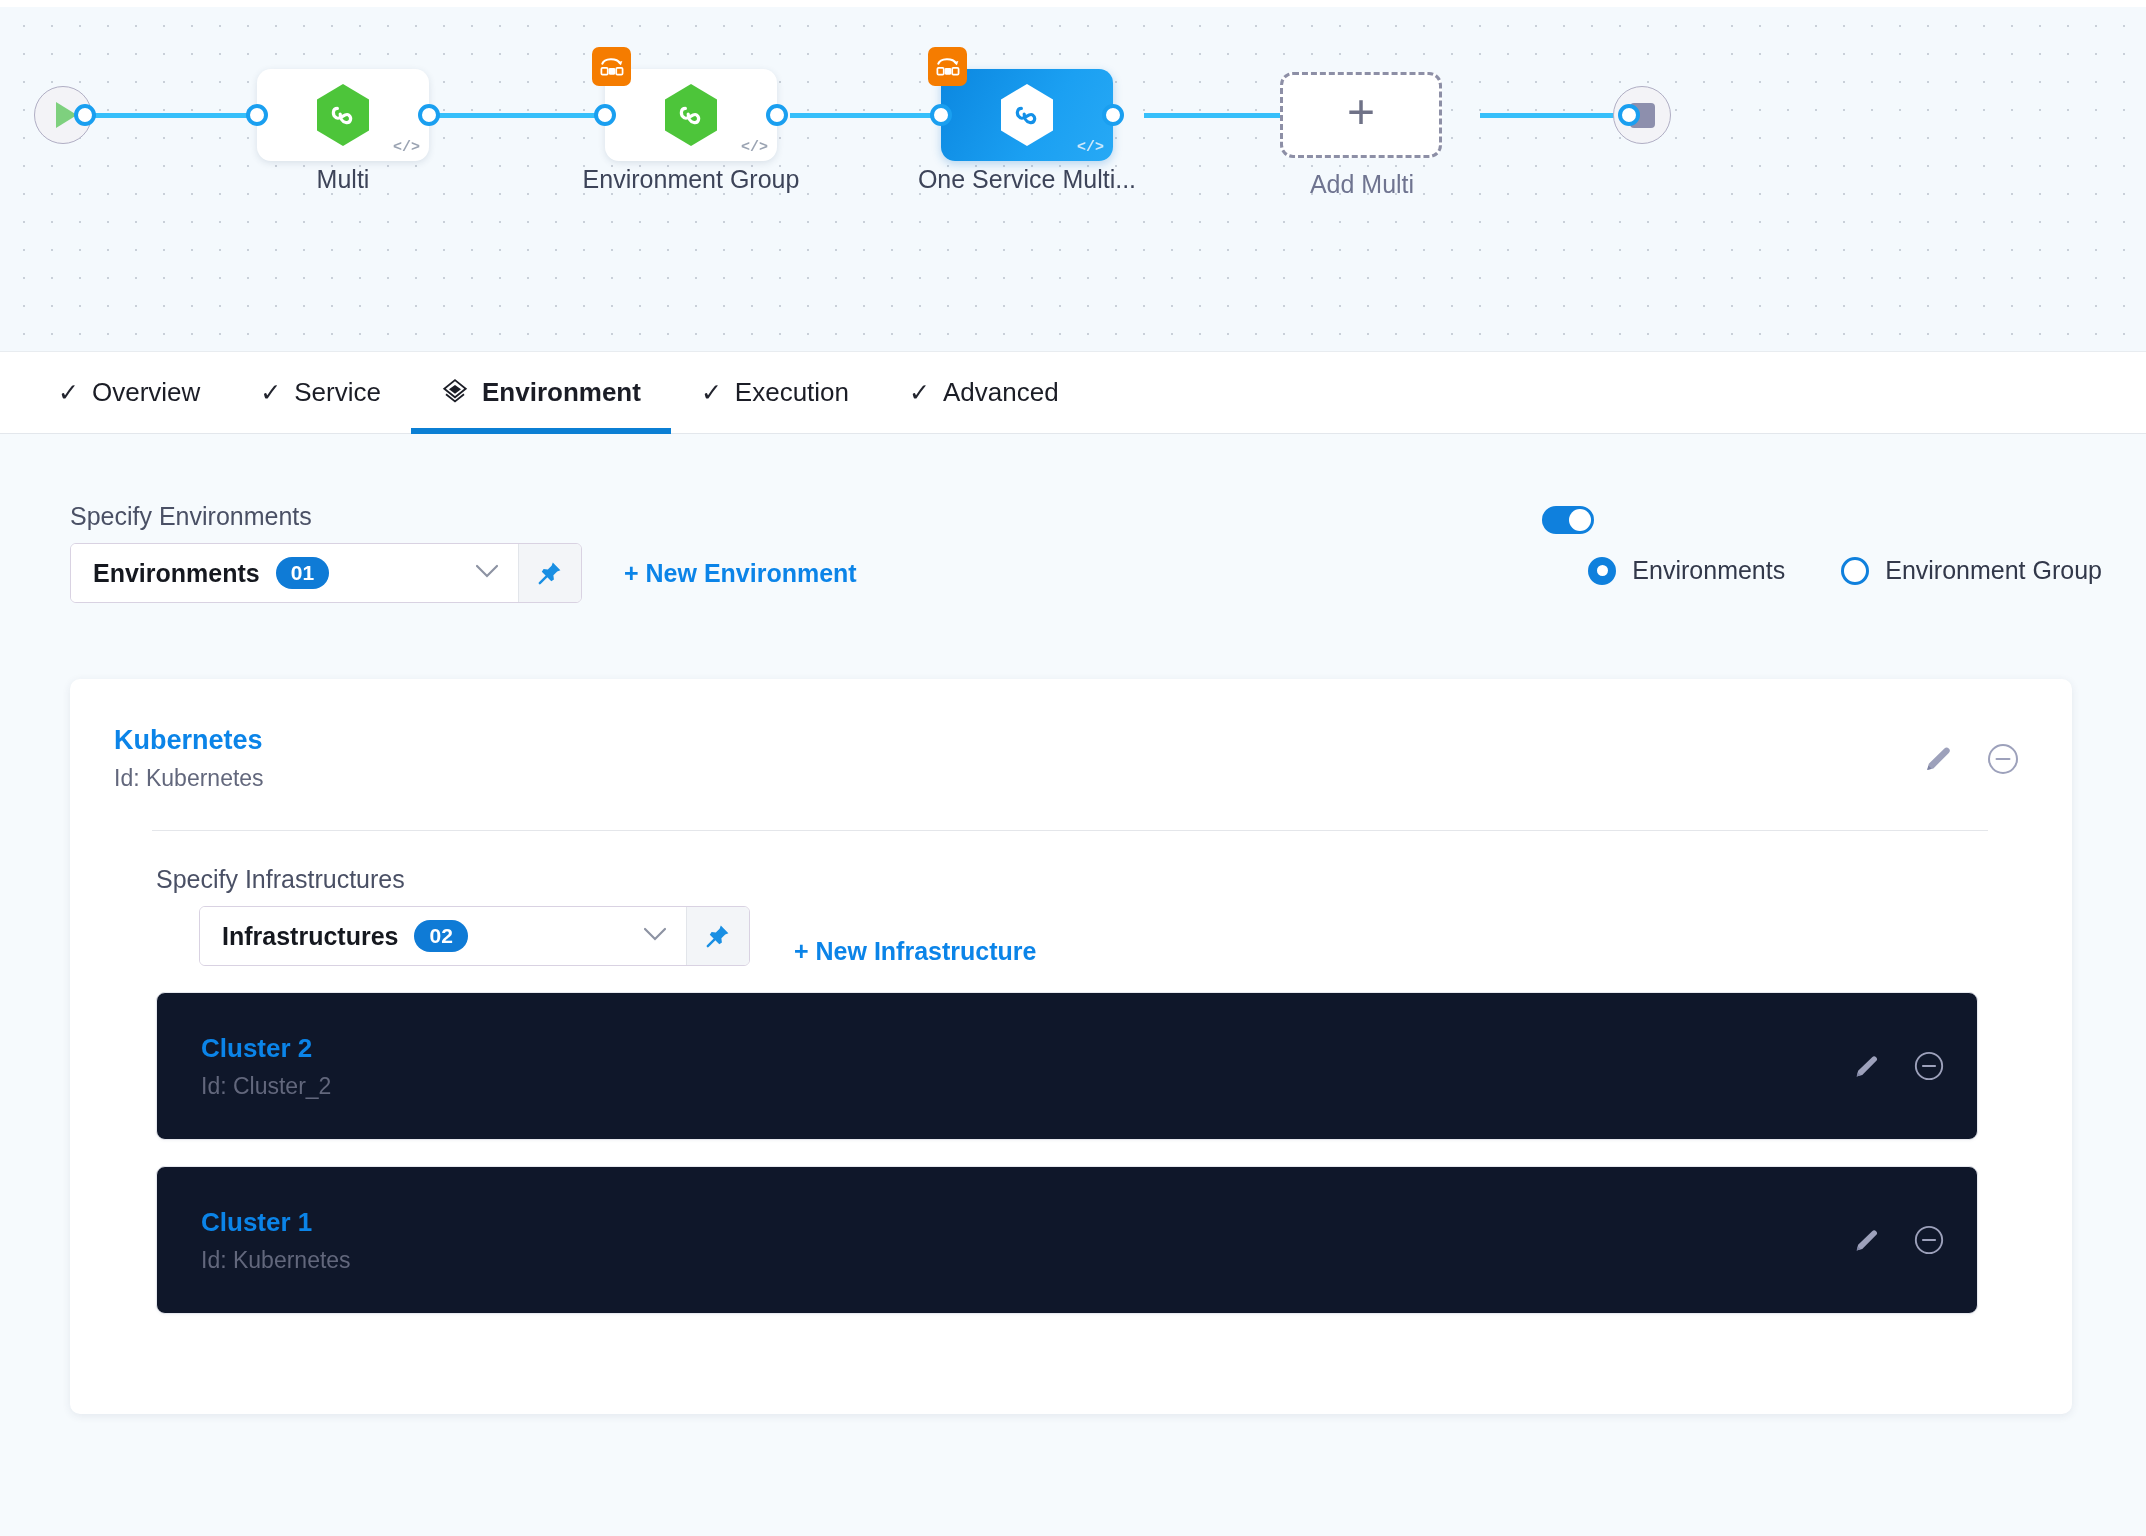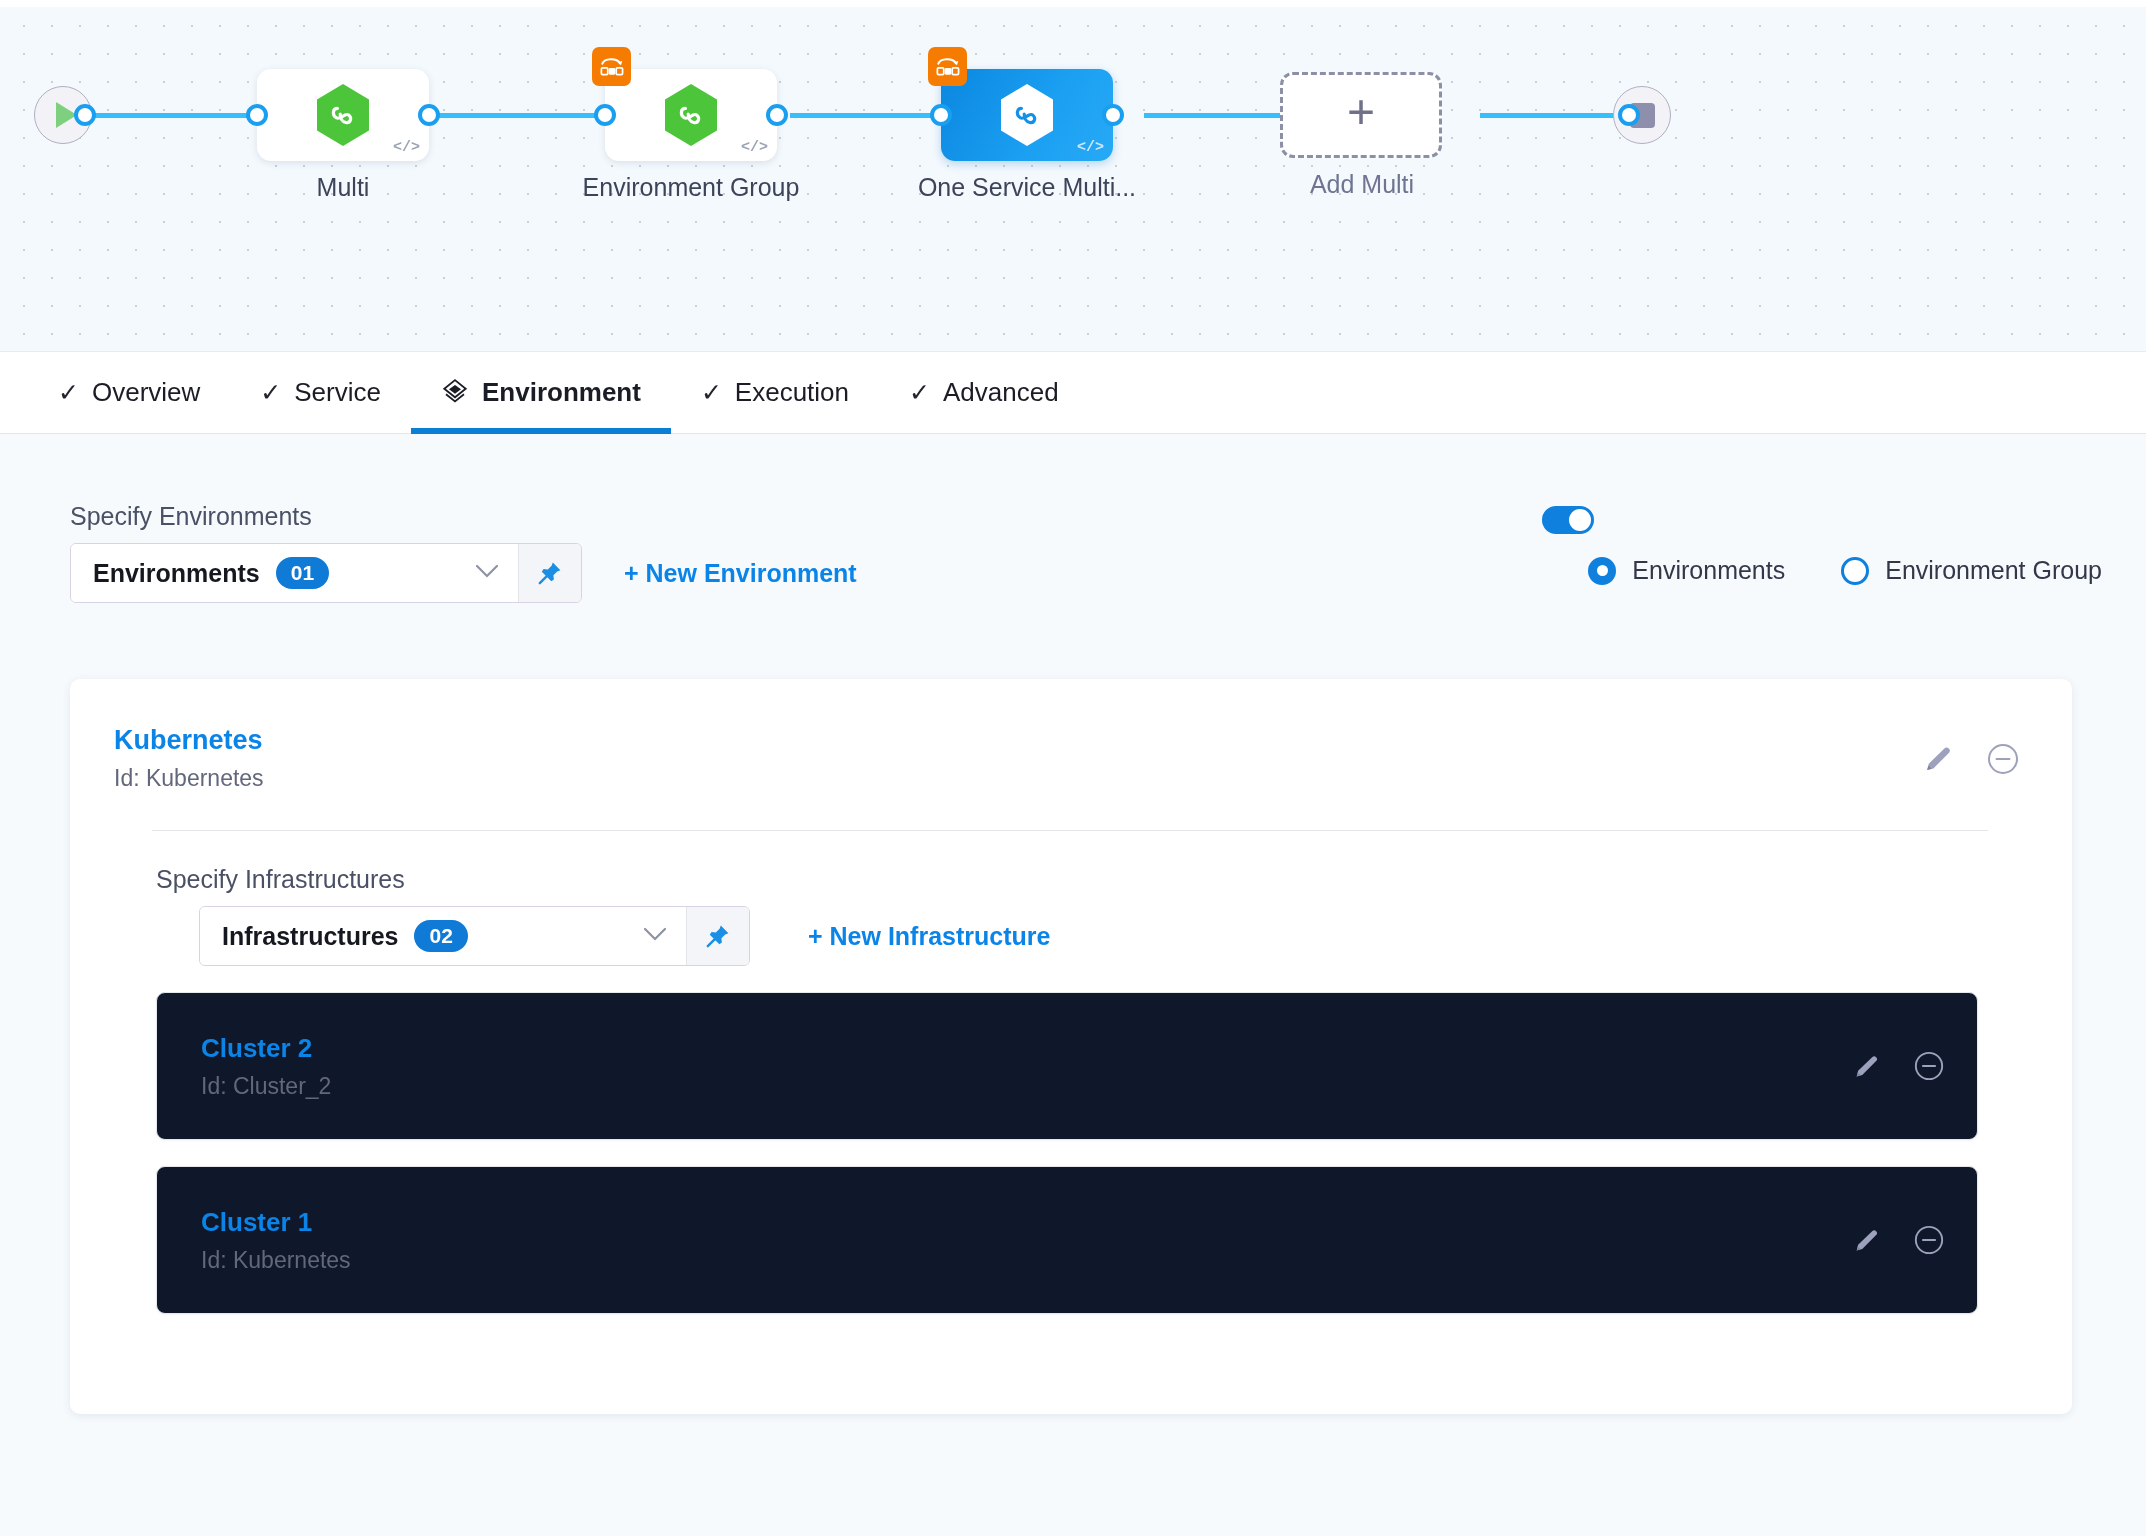--- a/index.html
+++ b/index.html
@@ -104,21 +104,21 @@
     left: -13px; top: -22px;
     width: 39px; height: 39px;
     background: #f57c00;
     border-radius: 7px;
     display: flex; align-items: center; justify-content: center;
     z-index: 9;
   }
 
   .node-label {
     position: absolute;
-    top: 172px;
+    top: 164px;
     width: 230px;
     text-align: center;
     font-size: 25px;
     color: #3d4459;
     line-height: 1.26;
   }
 
   .add-stage {
     position: absolute;
     top: 72px;
@@ -485,21 +485,21 @@
             <path d="M10.5 17 L23.5 17" stroke="#9da1bb" stroke-width="2" stroke-linecap="round"></path>
           </svg>
         </span>
       </div>
     </div>
 
     <div class="divider"></div>
 
     <div class="infra-block">
       <div class="field-label">Specify Infrastructures</div>
-      <div style="display:flex; align-items:center; gap:58px;padding-left:43px;">
+      <div style="display:flex; align-items:flex-end; gap:44px;padding-left:43px;">
         <div class="multiselect" style="width:551px;">
           <div class="ms-main">
             <span class="ms-text">Infrastructures</span>
             <span class="count-pill">02</span>
             <span class="caret">
               <svg width="26" height="16" viewBox="0 0 26 16" aria-hidden="true">
                 <path d="M3 3 L13 13 L23 3" fill="none" stroke="#8d93a3" stroke-width="2.2" stroke-linecap="round"></path>
               </svg>
             </span>
           </div>

